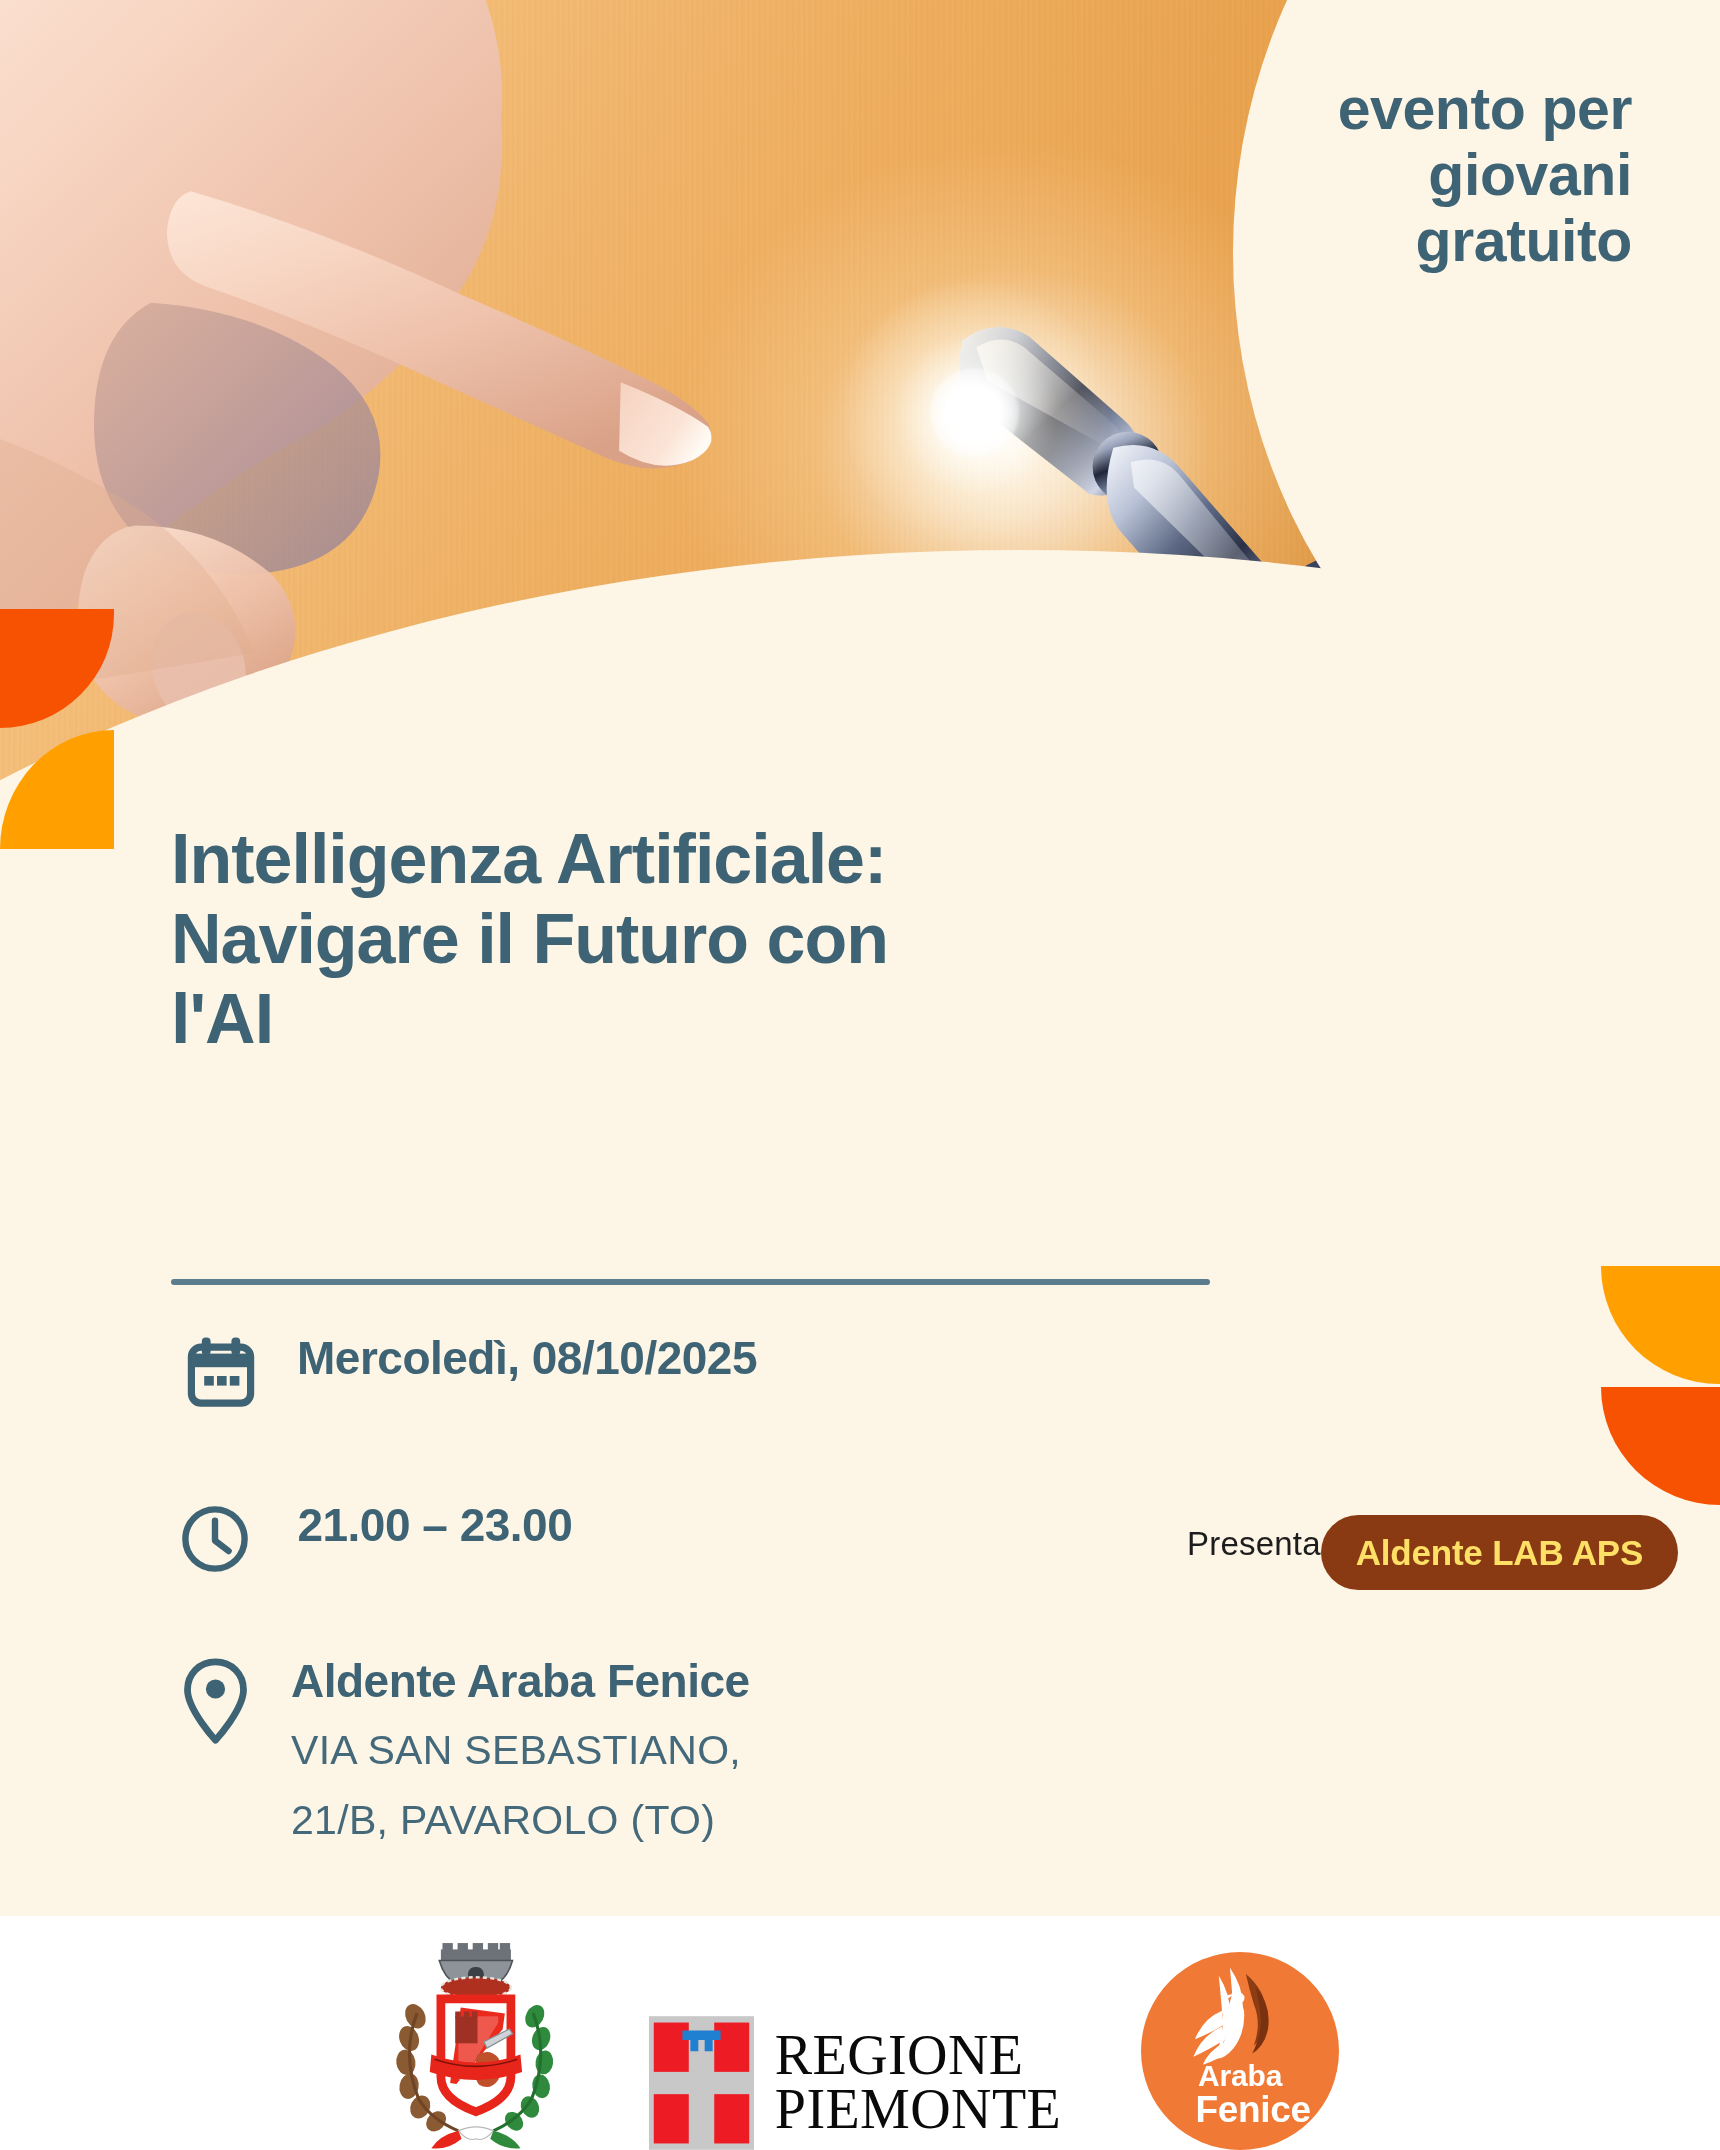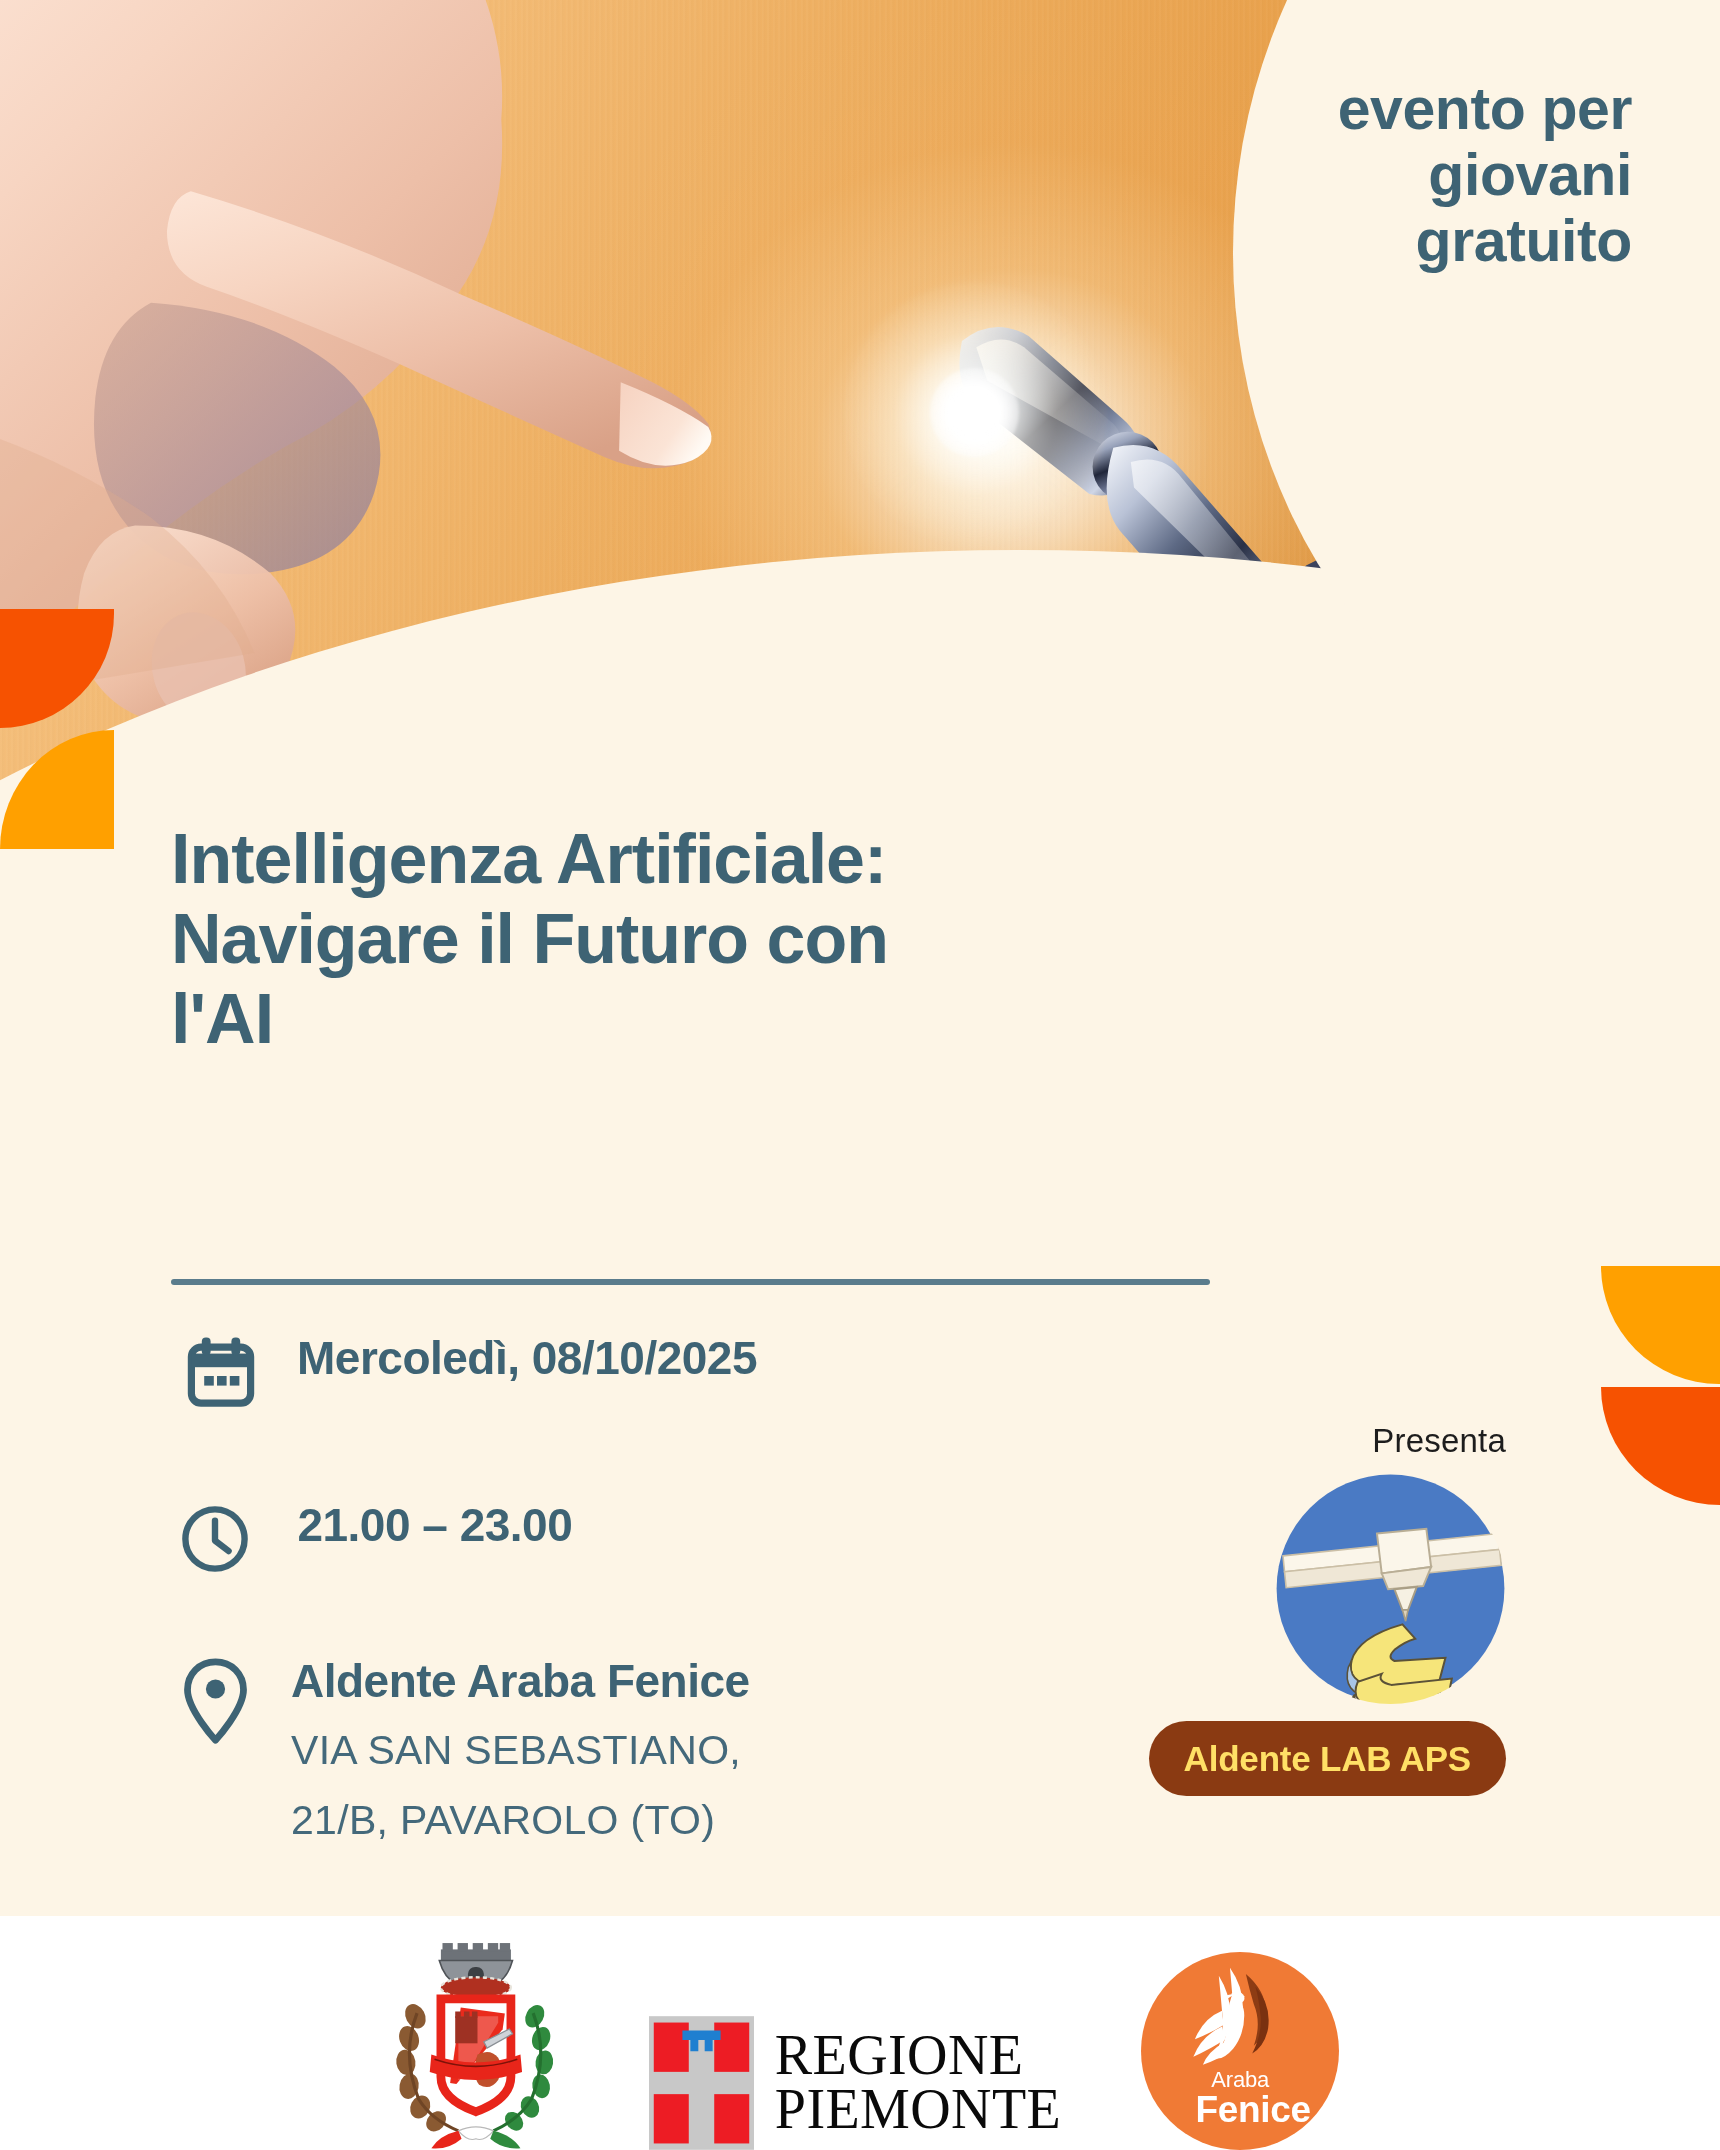--- a/index.html
+++ b/index.html
@@ -168,21 +168,21 @@
   .detail-sub {
     font-size: 41px; font-weight: 400; letter-spacing: 0.3px;
     color: #44697b; line-height: 1.22; margin-top: 20px;
   }
 
   
   .presenta-block {
     position: absolute;
     left: 1187px; top: 1422px;
     width: 319px;
-    display: flex; flex-direction: column; align-items: flex-end;
+    display: flex; flex-direction: row; align-items: center;
   }
   .presenta-label {
     font-size: 33px; font-weight: 400; color: #1d1d1d; letter-spacing: 0.2px;
   }
   .org-logo {
     margin-top: 12.7px;
     width: 231px; height: 231px;
     border-radius: 50%;
     overflow: hidden;
     position: relative;
@@ -220,21 +220,21 @@
     letter-spacing: 0.4px;
   }
   .af-circle {
     width: 198px; height: 198px; border-radius: 50%;
     background: #f07a35;
     position: relative;
     display: flex; flex-direction: column;
     align-items: center; justify-content: flex-end;
     padding-bottom: 21px;
   }
-  .af-name-1 { color: #fff; font-size: 22px; font-weight: 400; letter-spacing: -0.2px; line-height: 1; }
+  .af-name-1 { color: #fff; font-size: 30px; font-weight: 700; letter-spacing: -0.2px; line-height: 1; }
   .af-name-2 { color: #fff; font-size: 37px; font-weight: 700; letter-spacing: -0.3px; line-height: 1.04; margin-left: 26px; }
 </style>
 </head>
 <body>
 
 <div id="poster">
 
   <div class="hero">
     <div class="hero-bg"></div>
     <div class="hero-streaks"></div>

